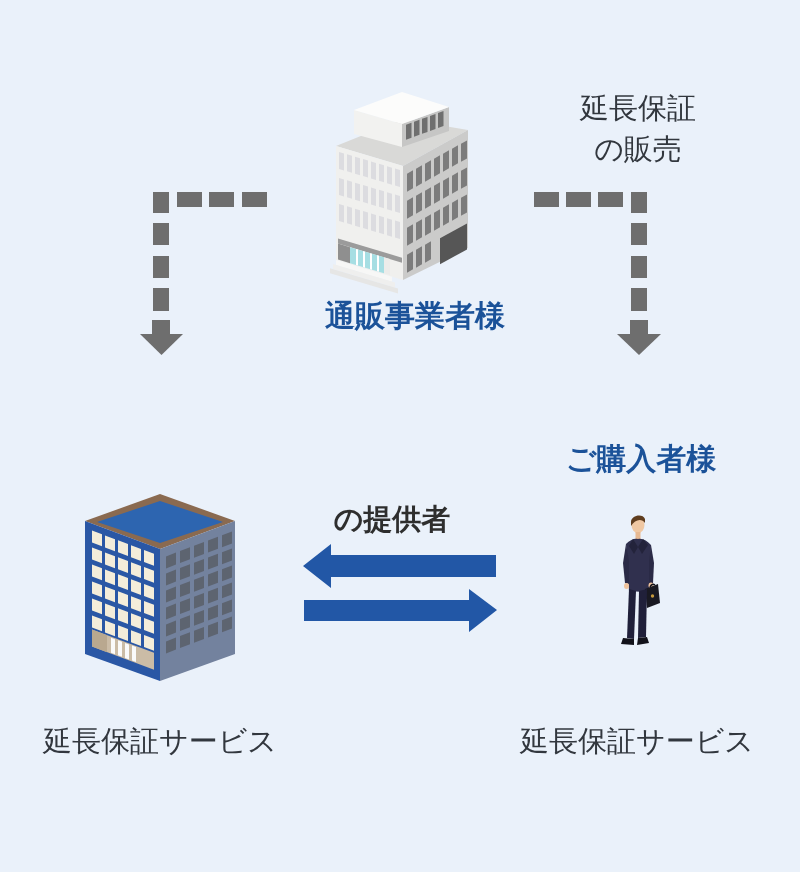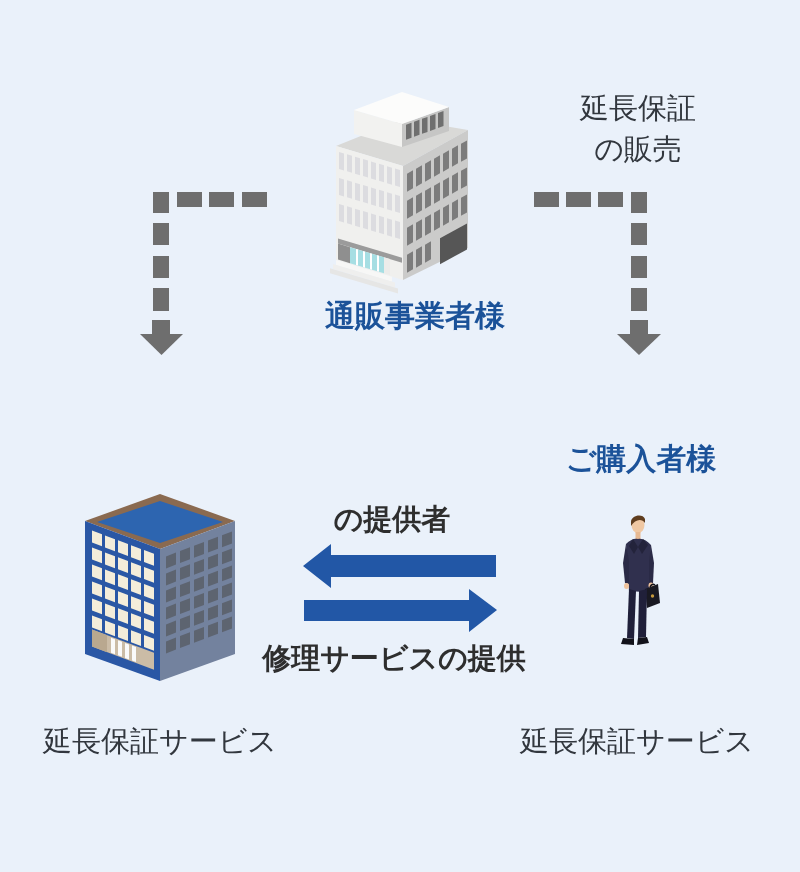--- a/index.html
+++ b/index.html
@@ -276,21 +276,20 @@
 
   <div class="abs mid-arrows">
     <svg width="200" height="95" viewBox="0 0 200 95">
       <g fill="#2257a6">
         <polygon points="3,26 31,4 31,15 196,15 196,37 31,37 31,48"></polygon>
         <polygon points="4,60 169,60 169,49 197,70 169,92 169,81 4,81"></polygon>
       </g>
     </svg>
   </div>
 
-  <div class="abs txt flow-label lbl-repair-service">修理サービスの提供</div>
 
   <div class="abs txt dark-caption cap-provider">
     <div>延長保証サービス</div>
   </div>
 
   <div class="abs txt dark-caption cap-buyer">
     <div>延長保証サービス</div>
   </div>
 
 </div>

